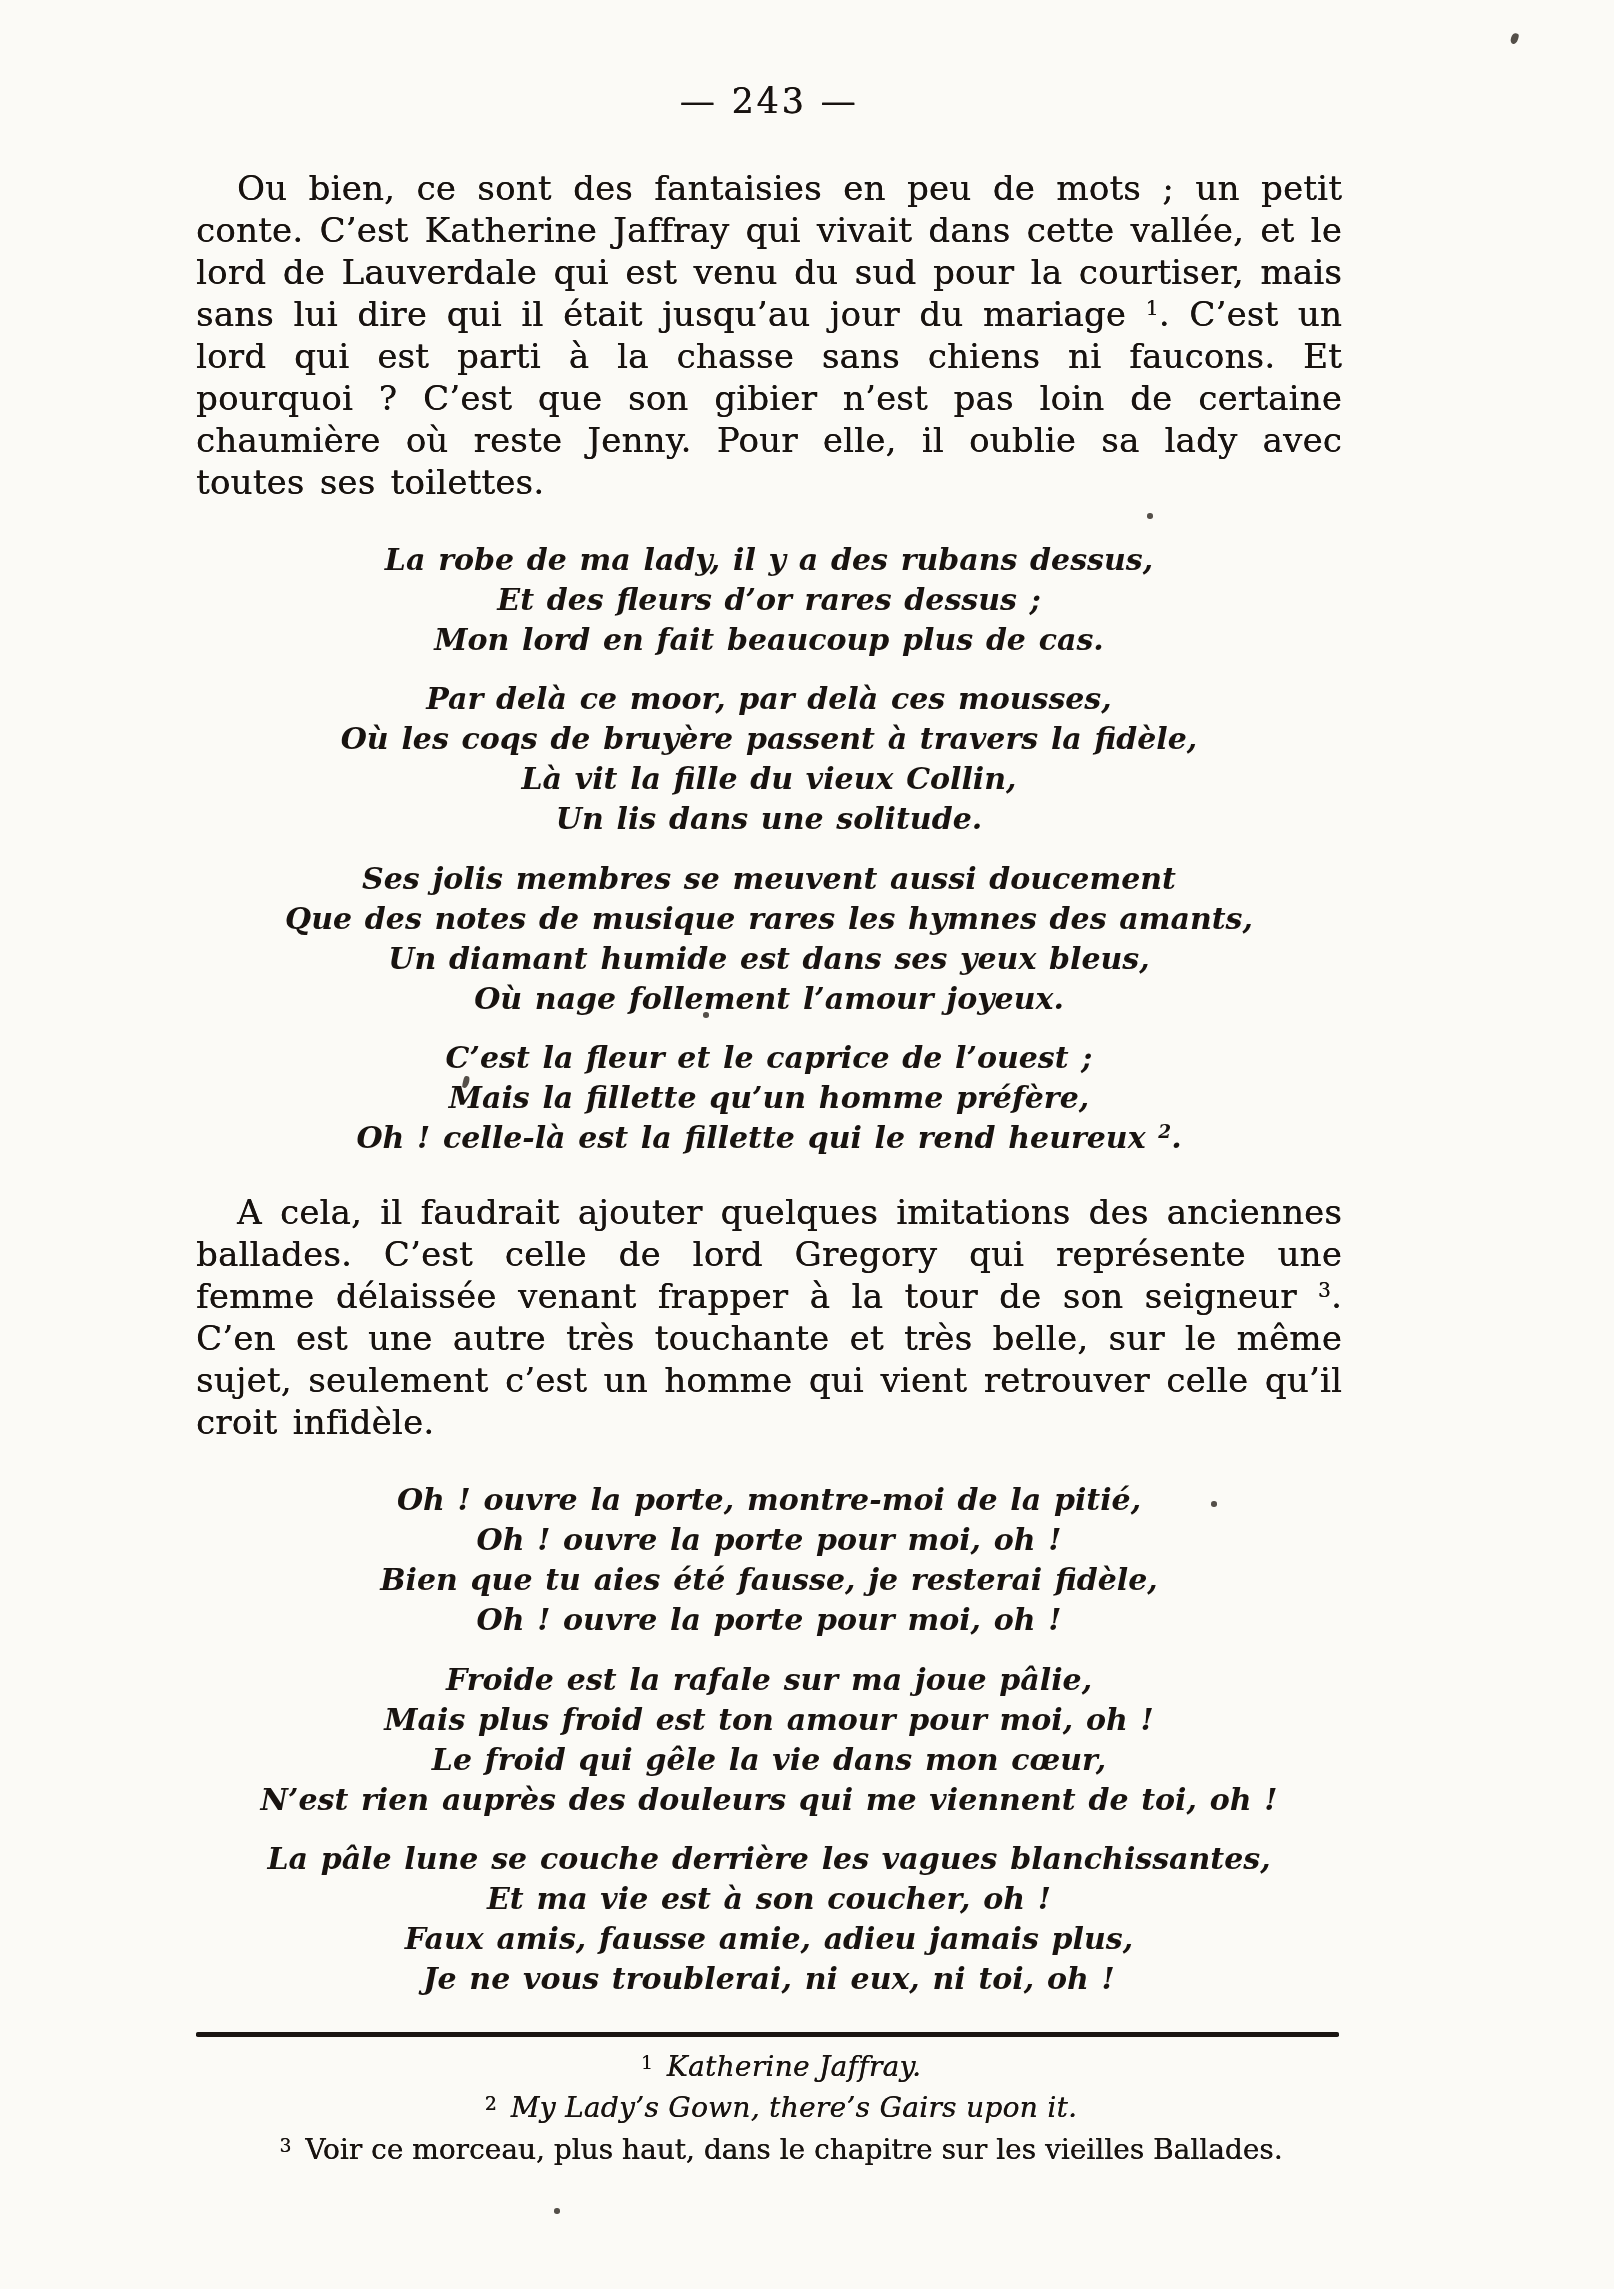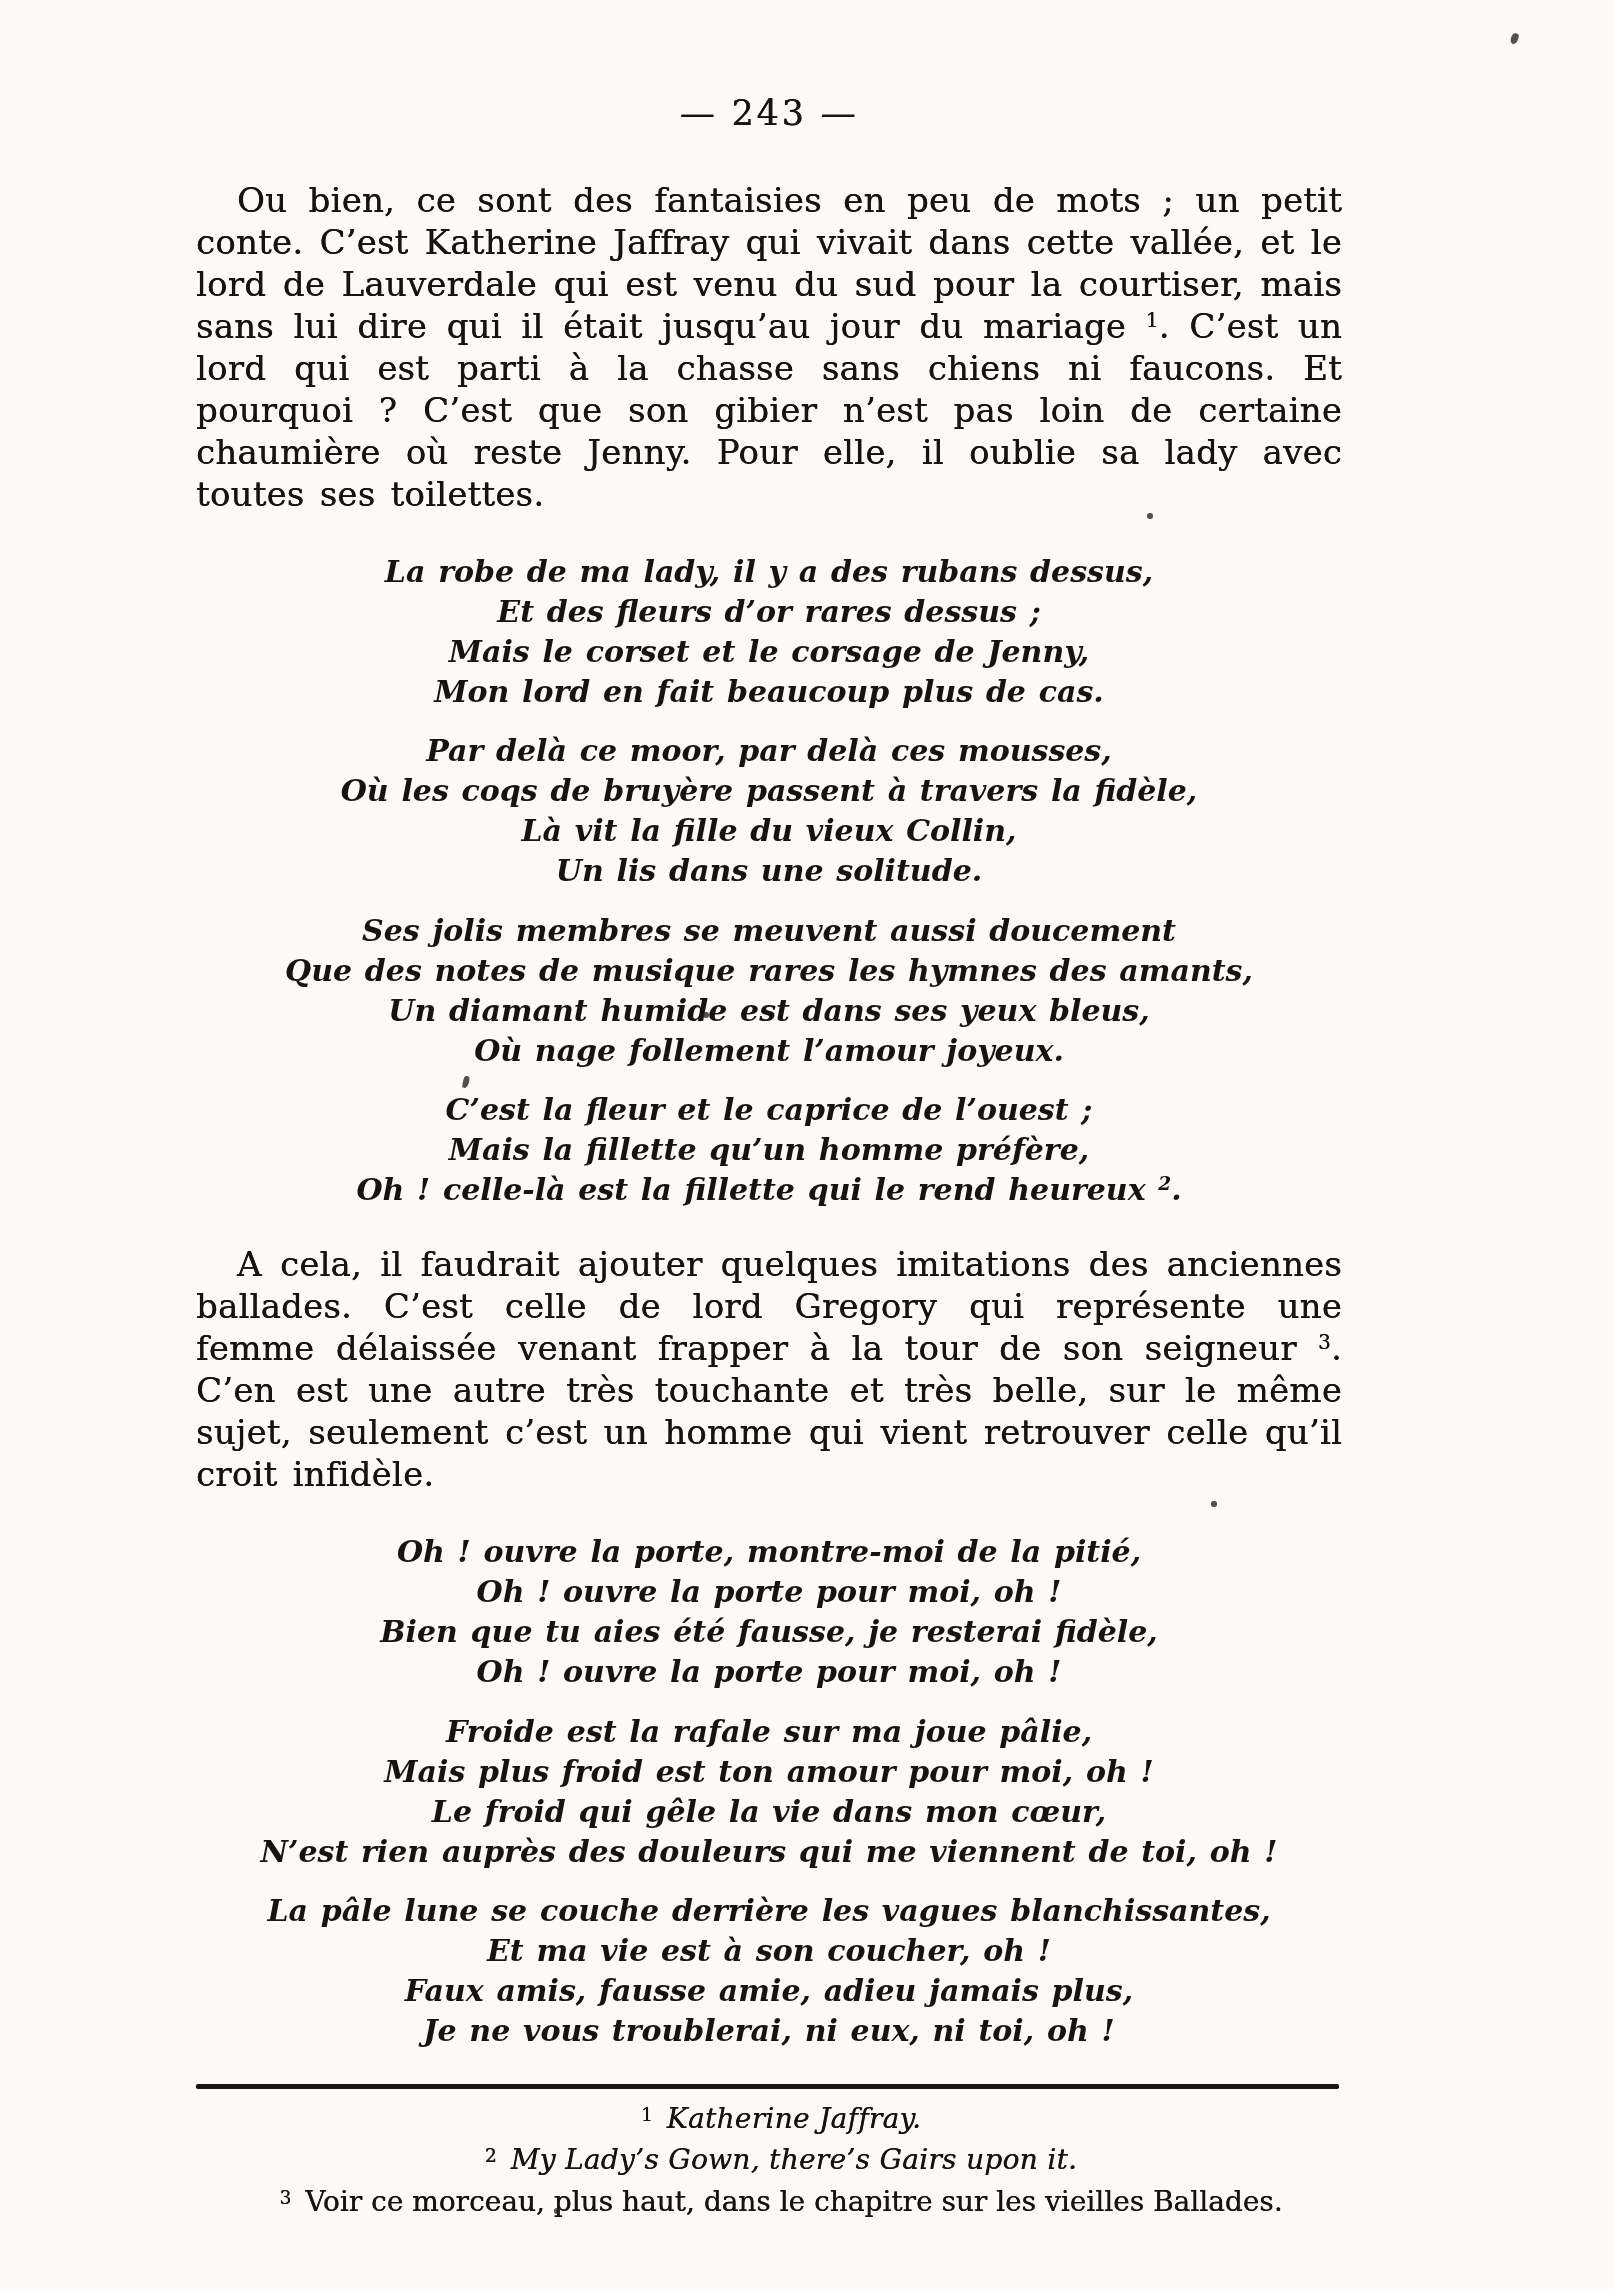--- a/index.html
+++ b/index.html
@@ -9,21 +9,21 @@
     overflow:hidden;
   }
   .page {
     position:relative;
     width:1614px; height:2290px;
     font-family:"DejaVu Serif","Liberation Serif",serif;
     color:#181310;
   }
   .text-block {
     position:absolute;
-    left:196px; top:12px;
+    left:196px; top:0;
     width:1146px;
   }
   .page-number {
     margin-top:81px;
     text-align:center;
     font-size:35px;
     letter-spacing:2.8px;
     text-shadow:0.4px 0 currentColor;
   }
   .body-par {
@@ -110,21 +110,20 @@
   <div class="text-block">
 
     <div class="page-number">— 243 —</div>
 
     <p class="body-par par-1"><span>Ou bien, ce sont des fantaisies en peu de mots ; un petit conte. C’est Katherine Jaffray qui vivait dans cette vallée, et le lord de Lauverdale qui est venu du sud pour la courtiser, mais sans lui dire qui il était jusqu’au jour du mariage </span><sup class="body-sup">1</sup><span>. C’est un lord qui est parti à la chasse sans chiens ni faucons. Et pourquoi ? C’est que son gibier n’est pas loin de certaine chaumière où reste Jenny. Pour elle, il oublie sa lady avec toutes ses toilettes.</span></p>
 
     <div class="poem">
       <div class="stanza">
         <div class="vline">La robe de ma lady, il y a des rubans dessus,</div>
         <div class="vline">Et des fleurs d’or rares dessus ;</div>
-        <div class="vline">Mais le corset et le corsage de Jenny,</div>
         <div class="vline">Mon lord en fait beaucoup plus de cas.</div>
       </div>
       <div class="stanza">
         <div class="vline">Par delà ce moor, par delà ces mousses,</div>
         <div class="vline">Où les coqs de bruyère passent à travers la fidèle,</div>
         <div class="vline">Là vit la fille du vieux Collin,</div>
         <div class="vline">Un lis dans une solitude.</div>
       </div>
       <div class="stanza">
         <div class="vline">Ses jolis membres se meuvent aussi doucement</div>

